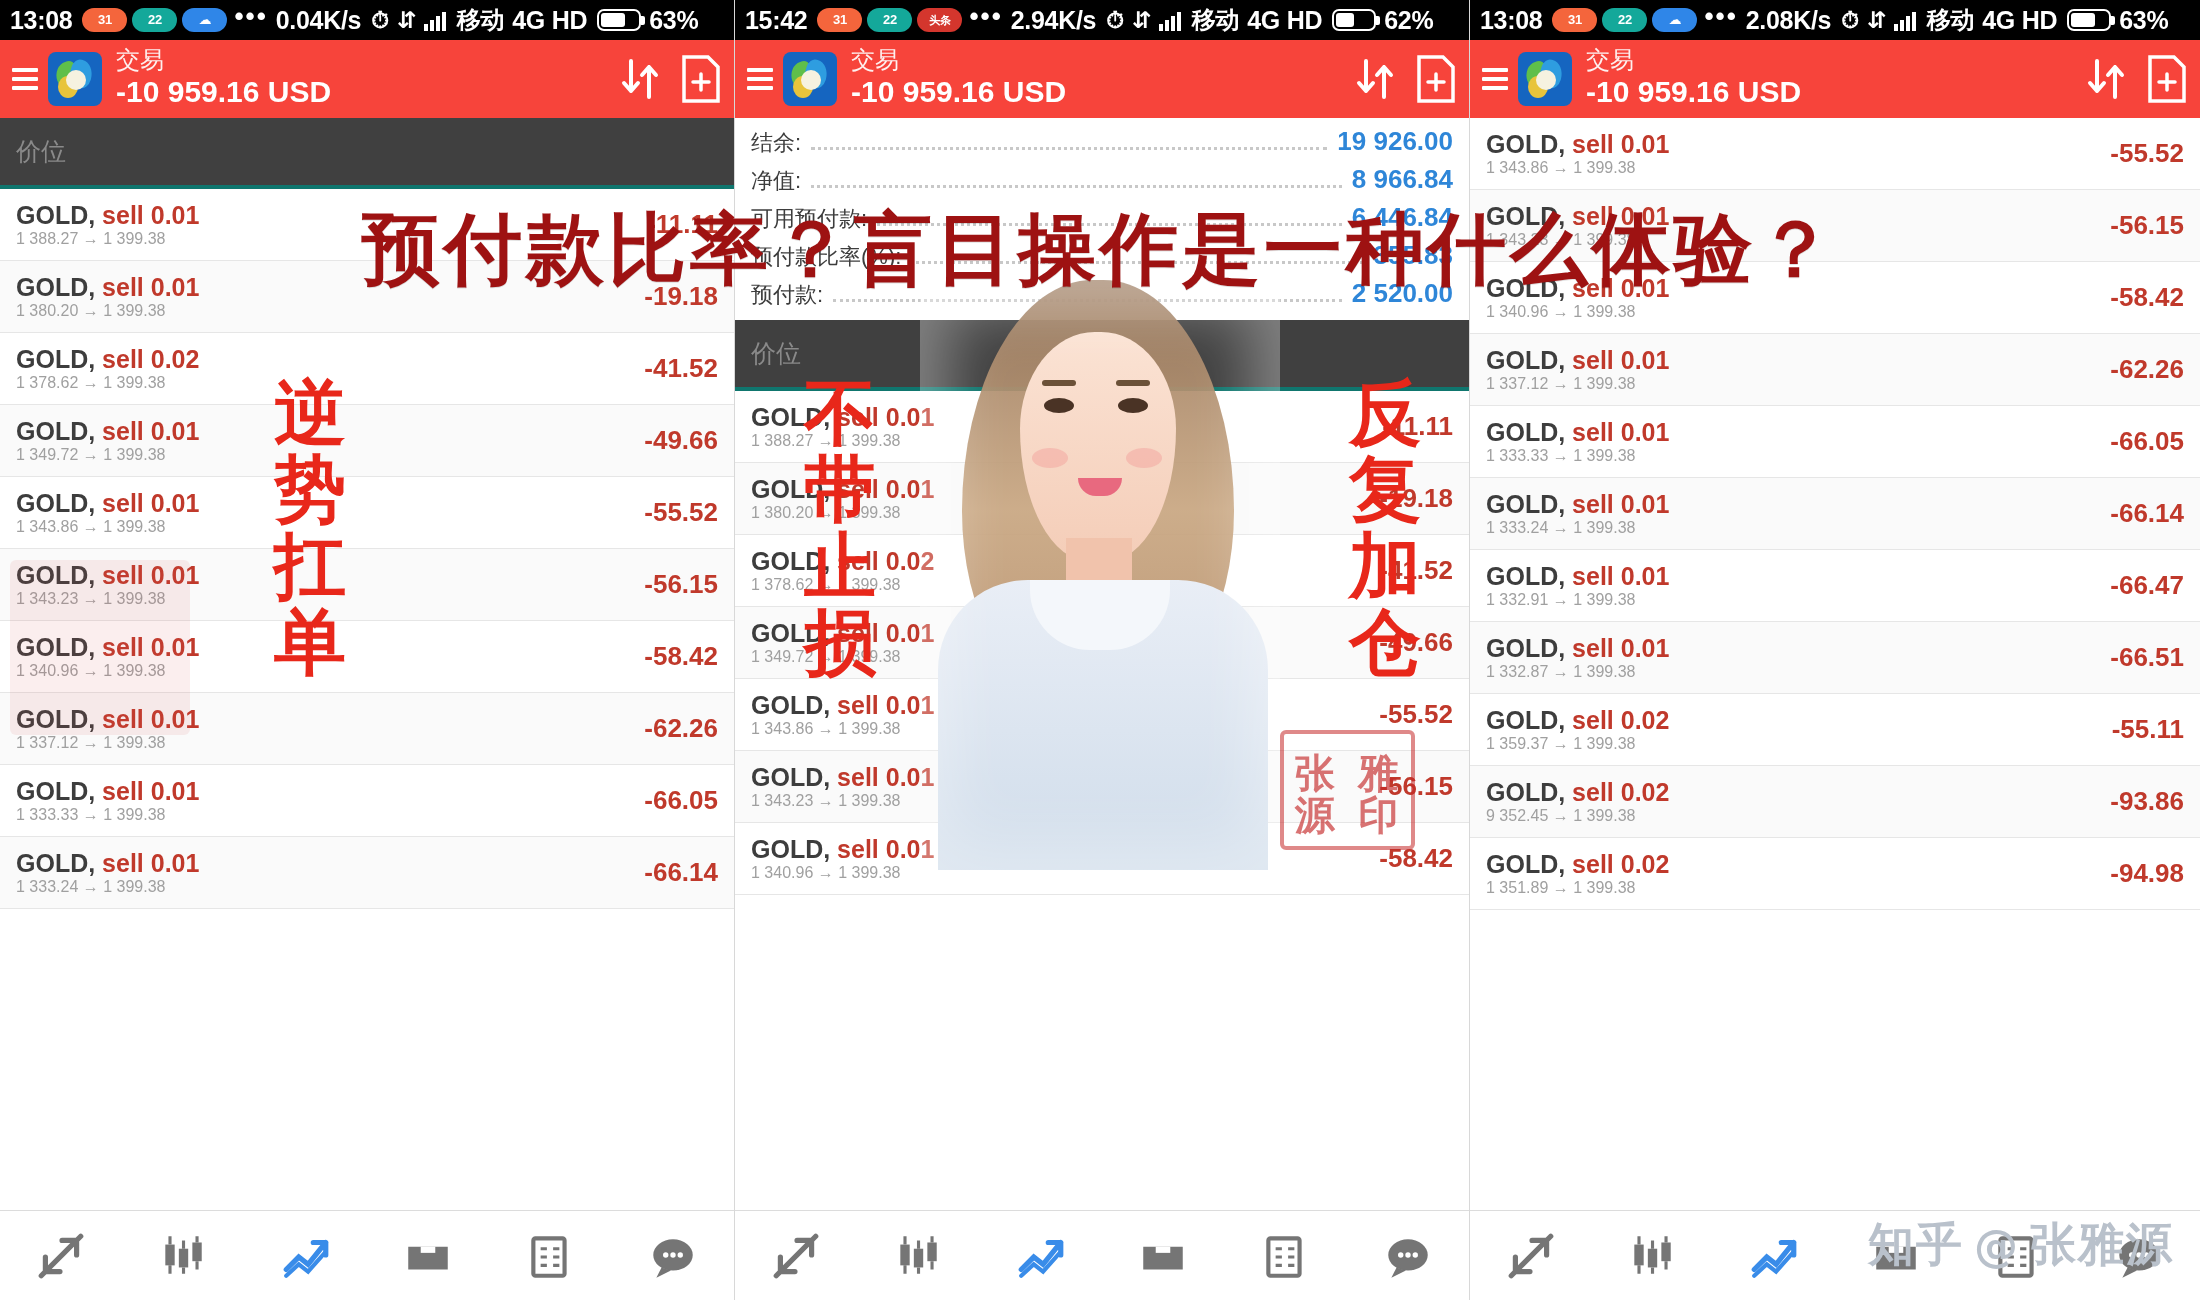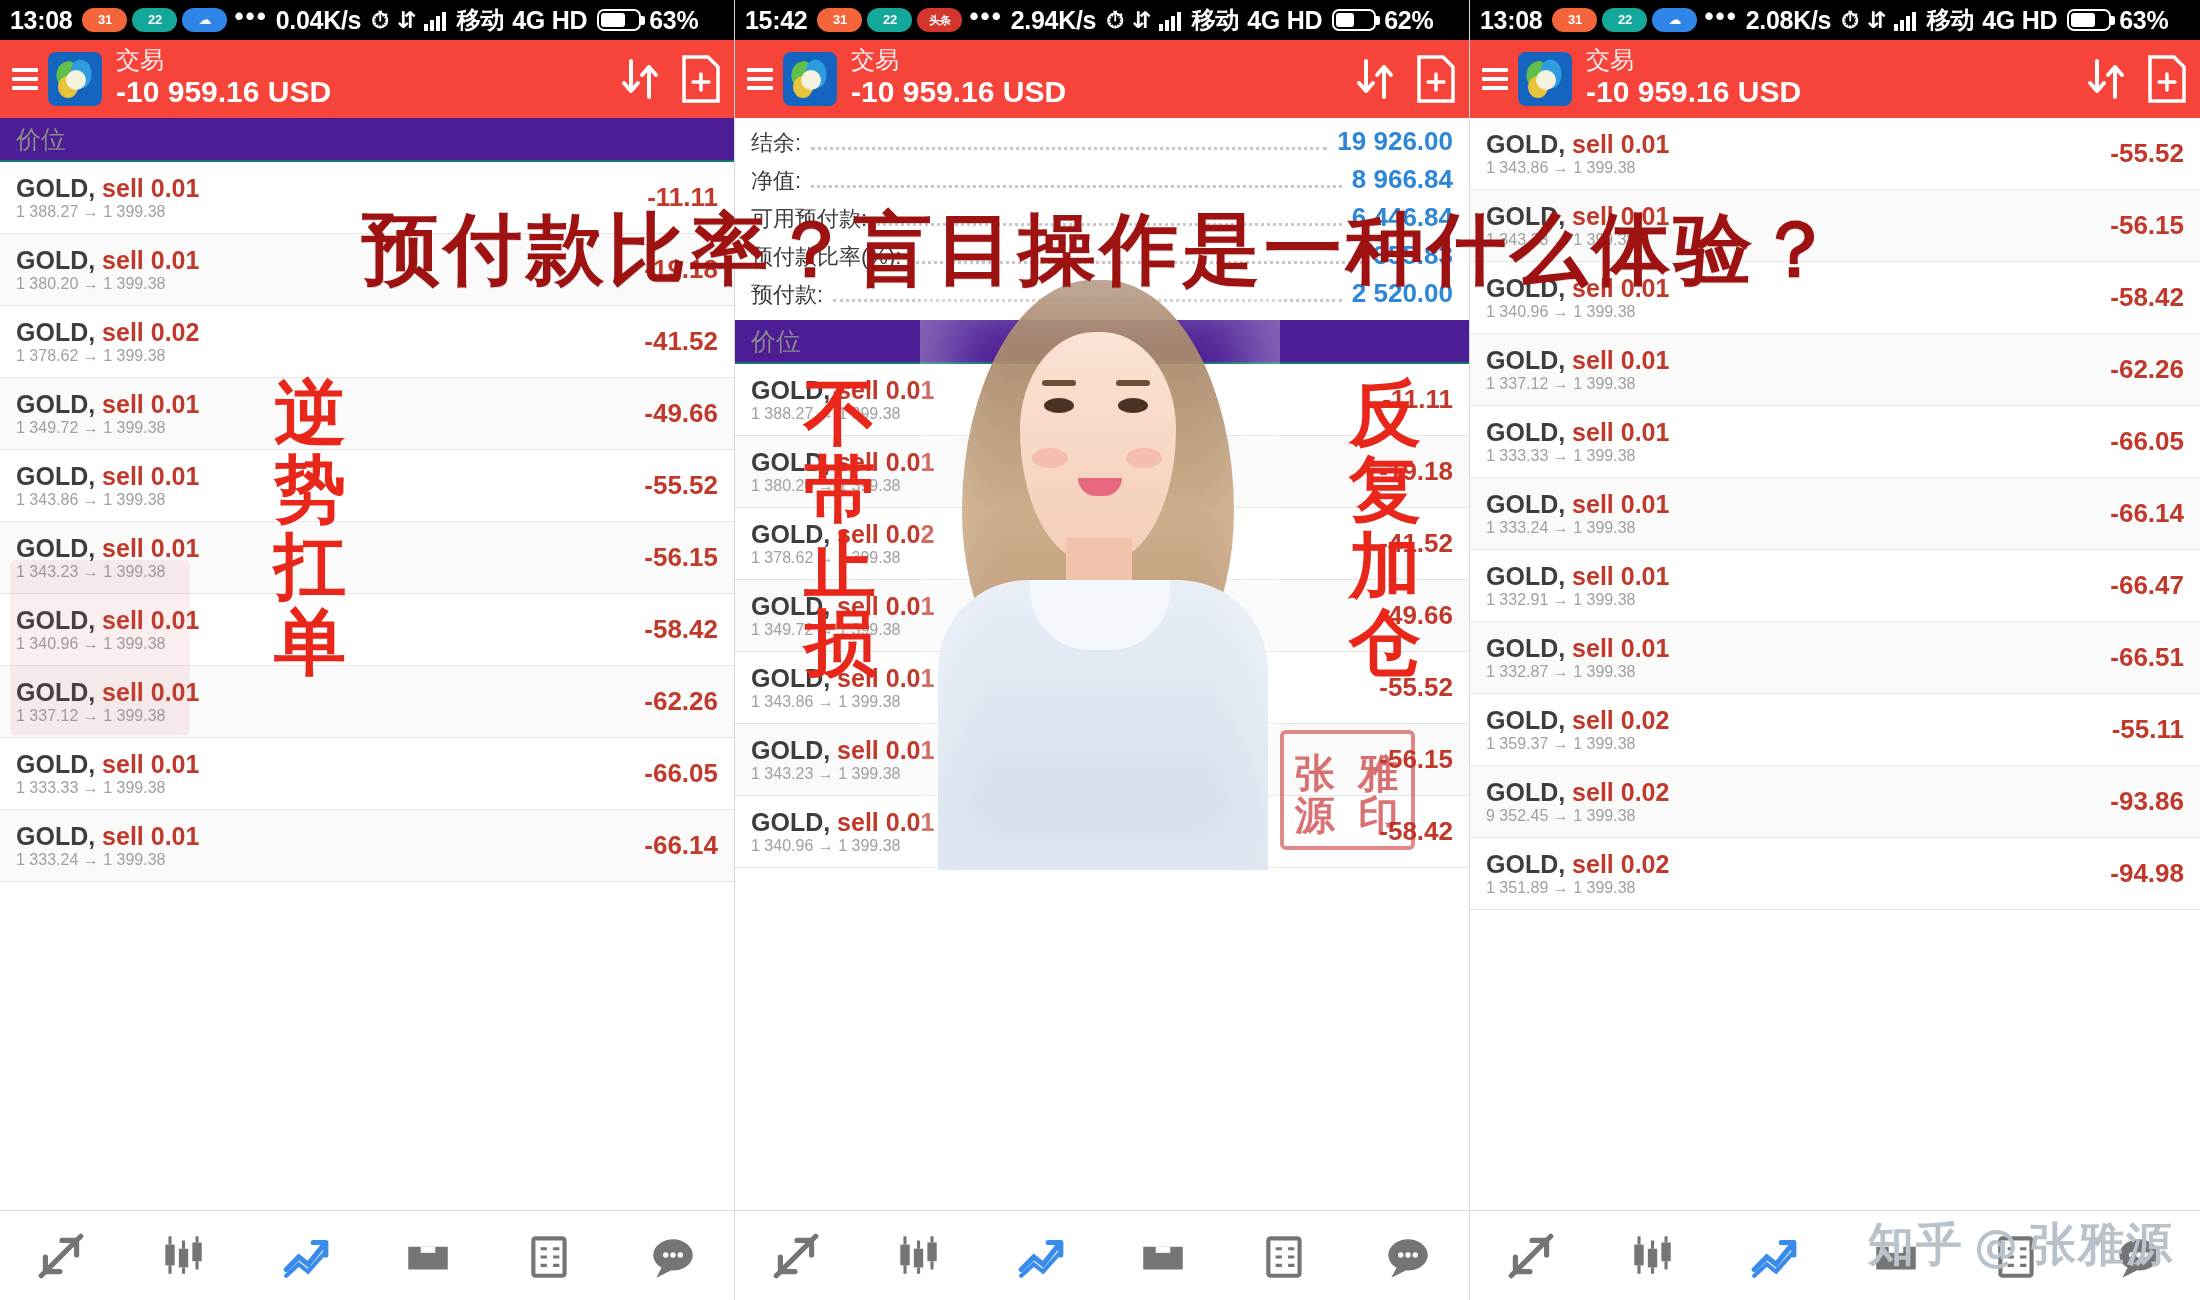--- a/index.html
+++ b/index.html
@@ -57,21 +57,21 @@
   .applogo .l3 { position:absolute; left:10px; top:24px; width:20px; height:22px;
                  background:#e8c43b; border-radius:50%; }
   .applogo .l4 { position:absolute; left:18px; top:18px; width:20px; height:20px;
                  background:#f6f2e0; border-radius:50%; }
   .appttl { flex:1 1 auto; min-width:0; }
   .appttl .t1 { font-size:24px; line-height:1.1; opacity:.92; }
   .appttl .t2 { font-size:30px; font-weight:700; line-height:1.25; white-space:nowrap; }
   .bar-ic { flex:0 0 auto; margin-left:18px; }
 
   
-  .colhead { height:44px; background:#4c1d95; border-bottom:2px solid #0f766e;
+  .colhead { height:71px; background:#404040; border-bottom:4px solid #0f766e;
              display:flex; align-items:center; padding-left:16px;
              font-size:25px; color:#8a8a8a; }
   .row { height:72px; border-bottom:1px solid #e6e6e6; display:flex;
          align-items:center; padding:0 16px; position:relative; }
   .row.alt { background:#fafafa; }
   .row .info { flex:1 1 auto; min-width:0; }
   .rl1 { font-size:25px; font-weight:700; color:#3d3d3d; line-height:1.15;
          white-space:nowrap; }
   .rl1 .side { color:#c0392b; font-weight:700; }
   .rl2 { font-size:16px; color:#a0a0a0; line-height:1.2; white-space:nowrap; }

